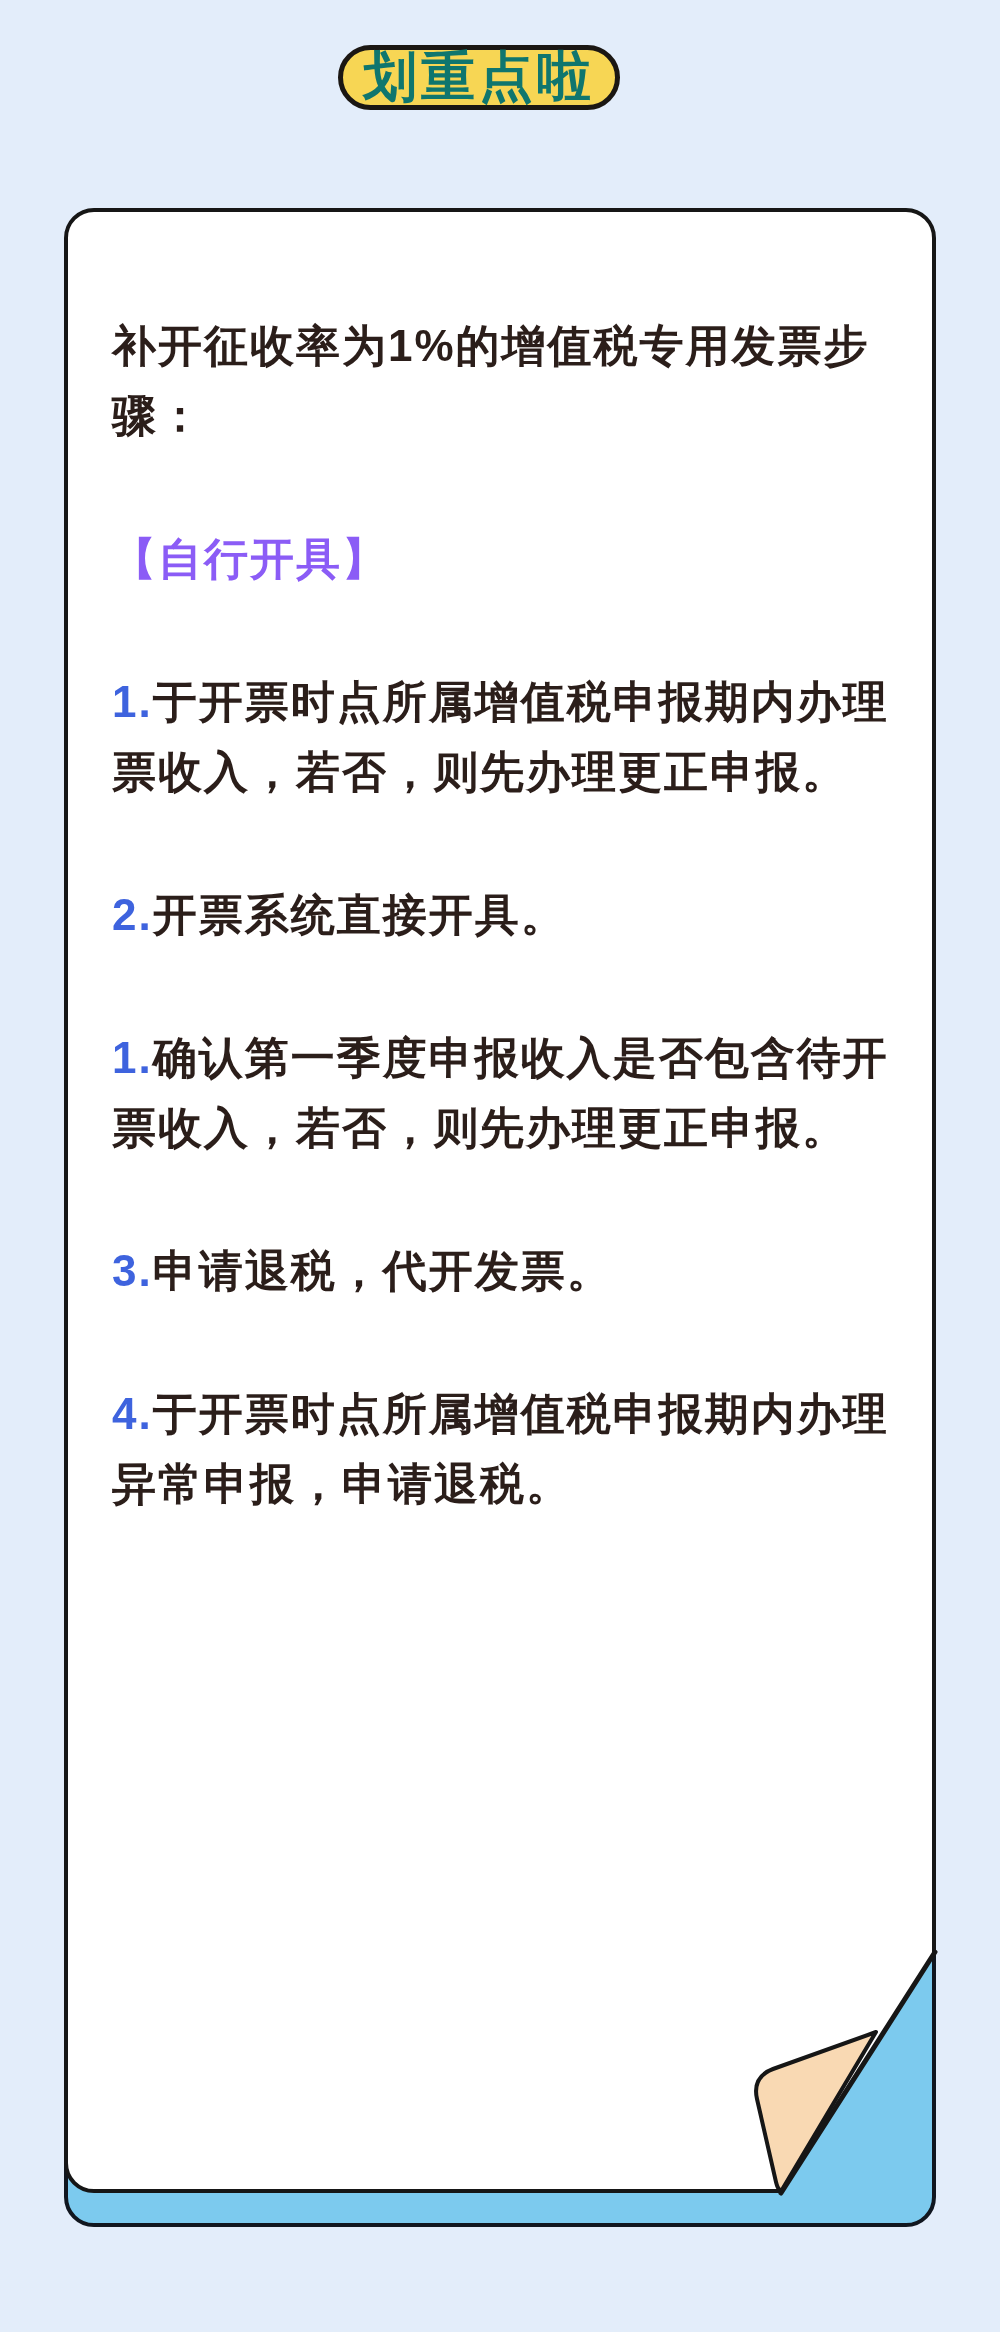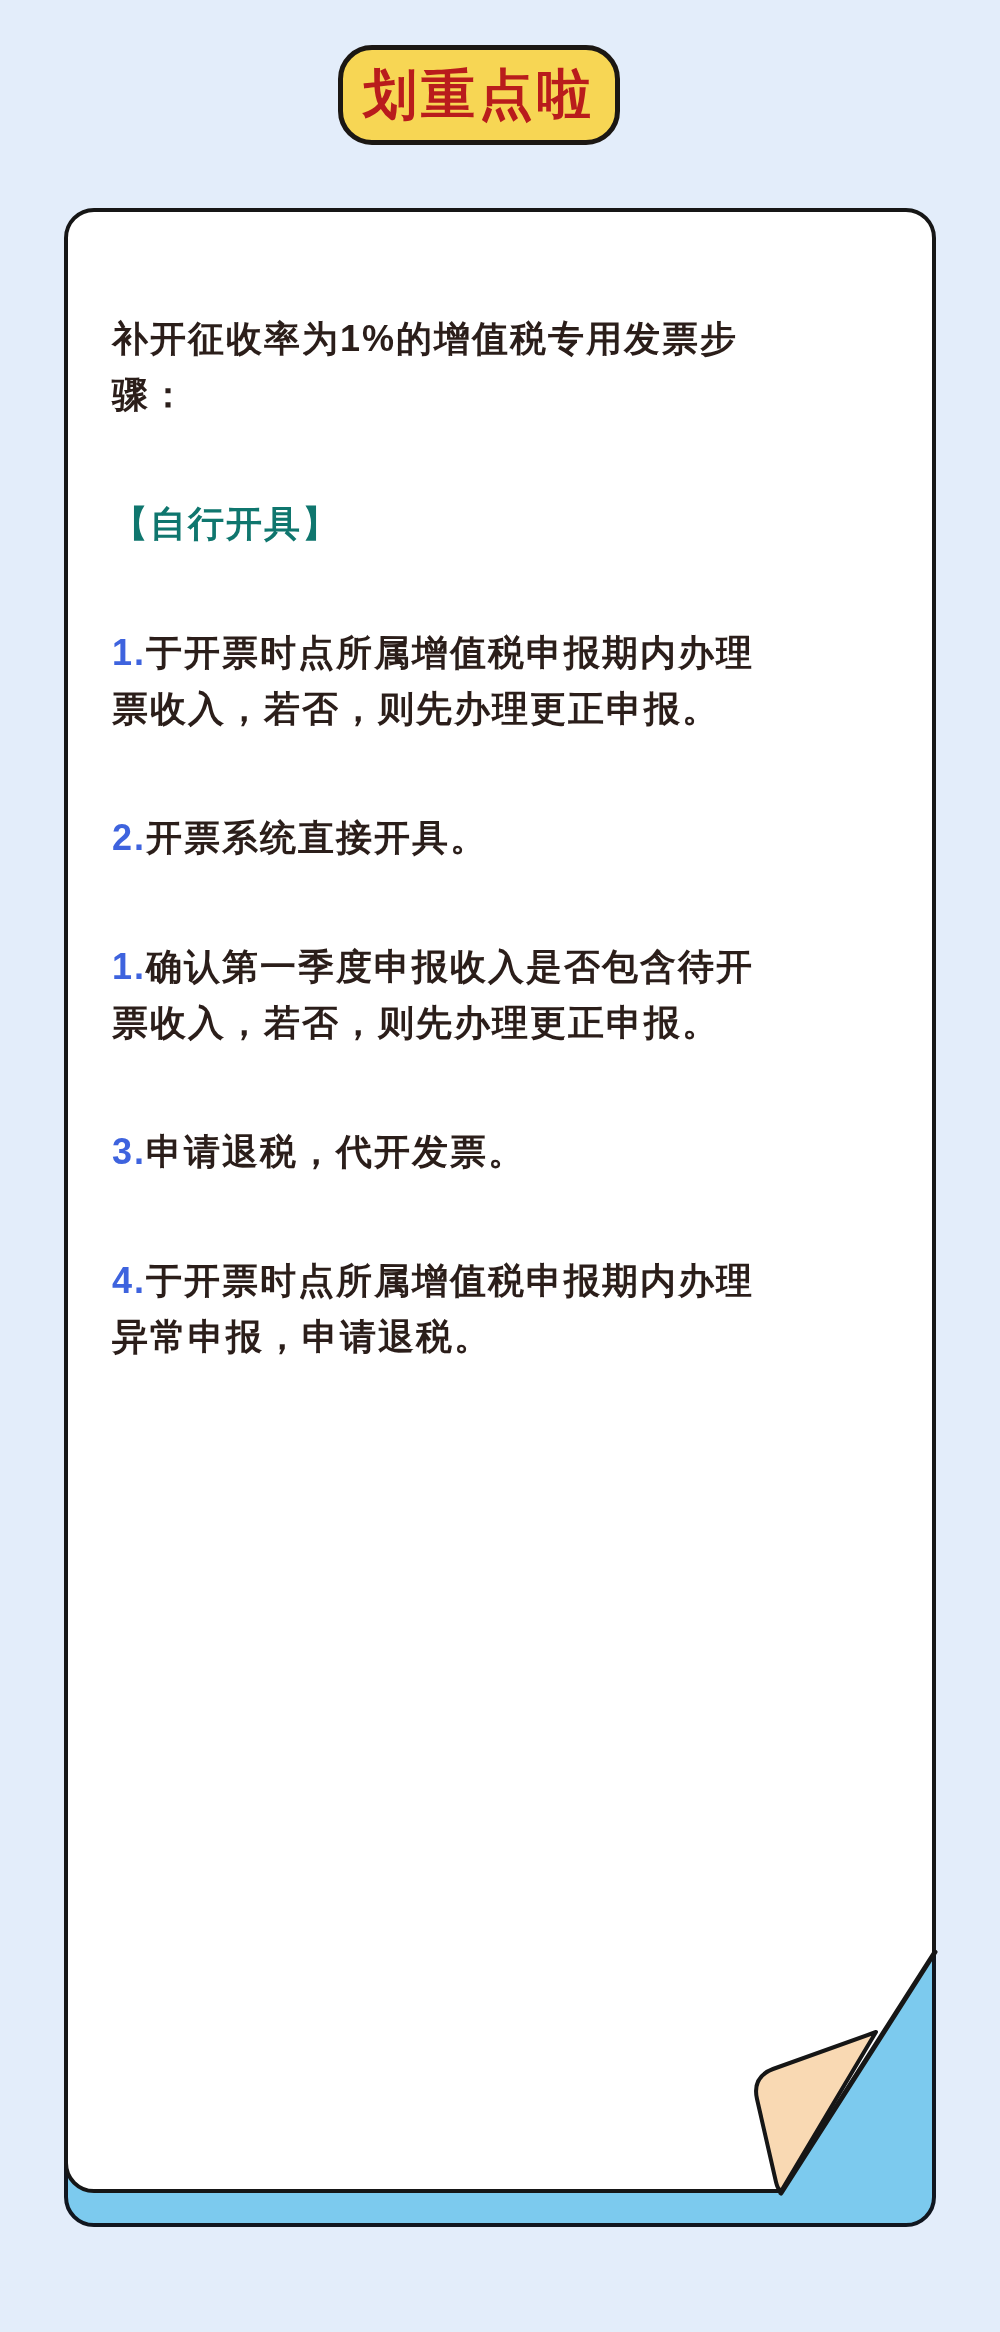--- a/index.html
+++ b/index.html
@@ -3,48 +3,48 @@
 <meta charset="utf-8">
 <style>
   html,body{margin:0;padding:0;}
   body{
     width:1000px;height:2332px;position:relative;overflow:hidden;
     background:#E3EDFA;
     font-family:"Liberation Sans","DejaVu Sans",sans-serif;
   }
   
   .badge{
-    position:absolute;left:338px;top:45px;width:282px;height:100px;
+    position:absolute;left:338px;top:45px;width:282px;height:65px;
     box-sizing:border-box;background:#F7D654;border:5px solid #1B1713;
     border-radius:34px;display:flex;align-items:center;justify-content:center;
-    font-size:54px;font-weight:700;color:#b91c1c;letter-spacing:4px;
+    font-size:54px;font-weight:700;color:#0f766e;letter-spacing:4px;
     z-index:5;
   }
   
   .card-back{
     position:absolute;left:64px;top:1300px;width:872px;height:927px;
     box-sizing:border-box;background:#7CCAEE;border:4px solid #10161F;
     border-radius:30px;z-index:1;
   }
   
   .card{
     position:absolute;left:64px;top:208px;width:872px;height:1985px;
     box-sizing:border-box;background:#FFFFFF;border:4px solid #161616;
     border-radius:30px;z-index:2;
     clip-path:polygon(0 0,872px 0,872px 1744px,717px 1985px,0 1985px);
   }
   
   .card-text{
     position:absolute;left:68px;top:212px;width:864px;box-sizing:border-box;
     padding:99px 20px 0 44px;z-index:3;
-    font-size:36px;line-height:56px;font-weight:600;letter-spacing:2px;
+    font-size:44px;line-height:70px;font-weight:600;letter-spacing:2px;
     color:#2B1E1A;
   }
   .card-text p{margin:0 0 73px 0;white-space:pre-line;}
-  .card-text p.section{color:#0f766e;}
+  .card-text p.section{color:#8b5cf6;}
   .card-text .num{color:#3E63DE;}
   
   .fold-svg{
     position:absolute;left:660px;top:1920px;width:290px;height:312px;
     z-index:4;pointer-events:none;
   }
 </style>
 </head>
 <body>
 

